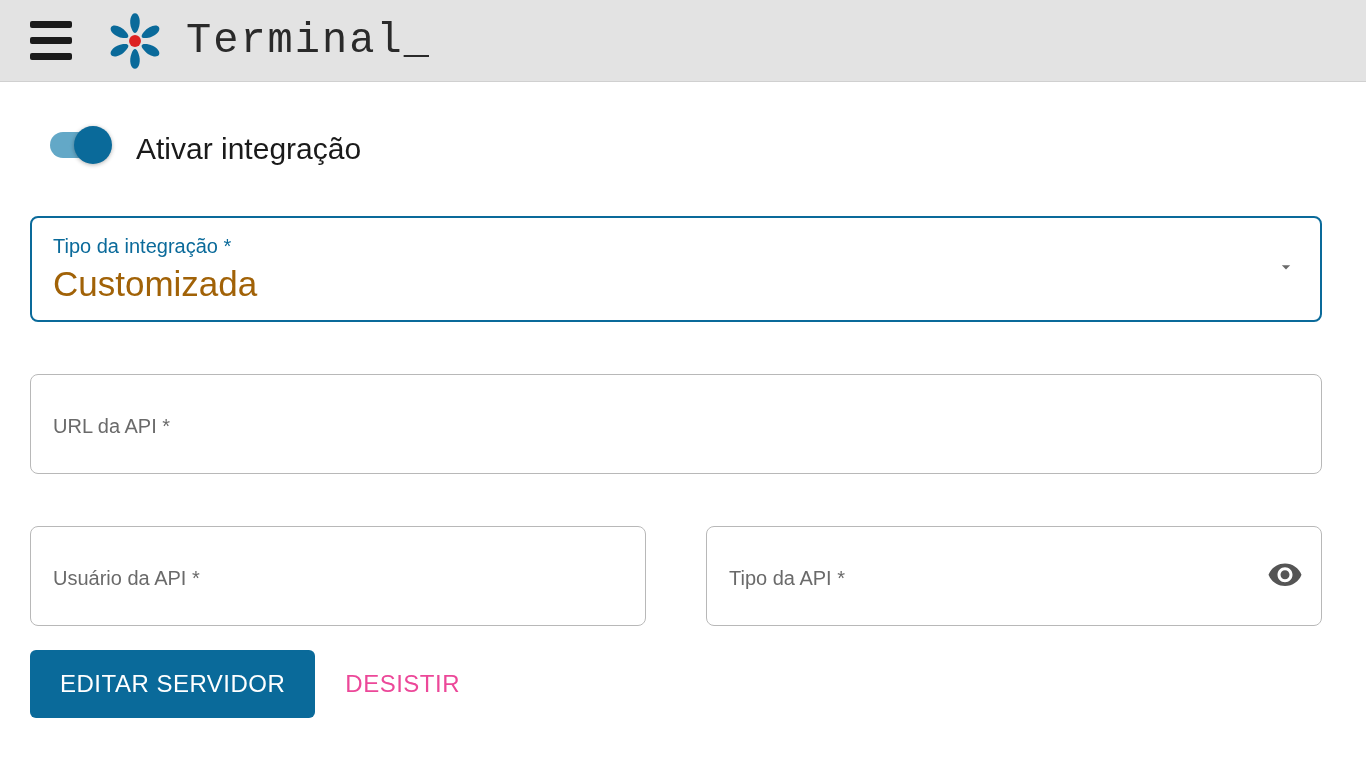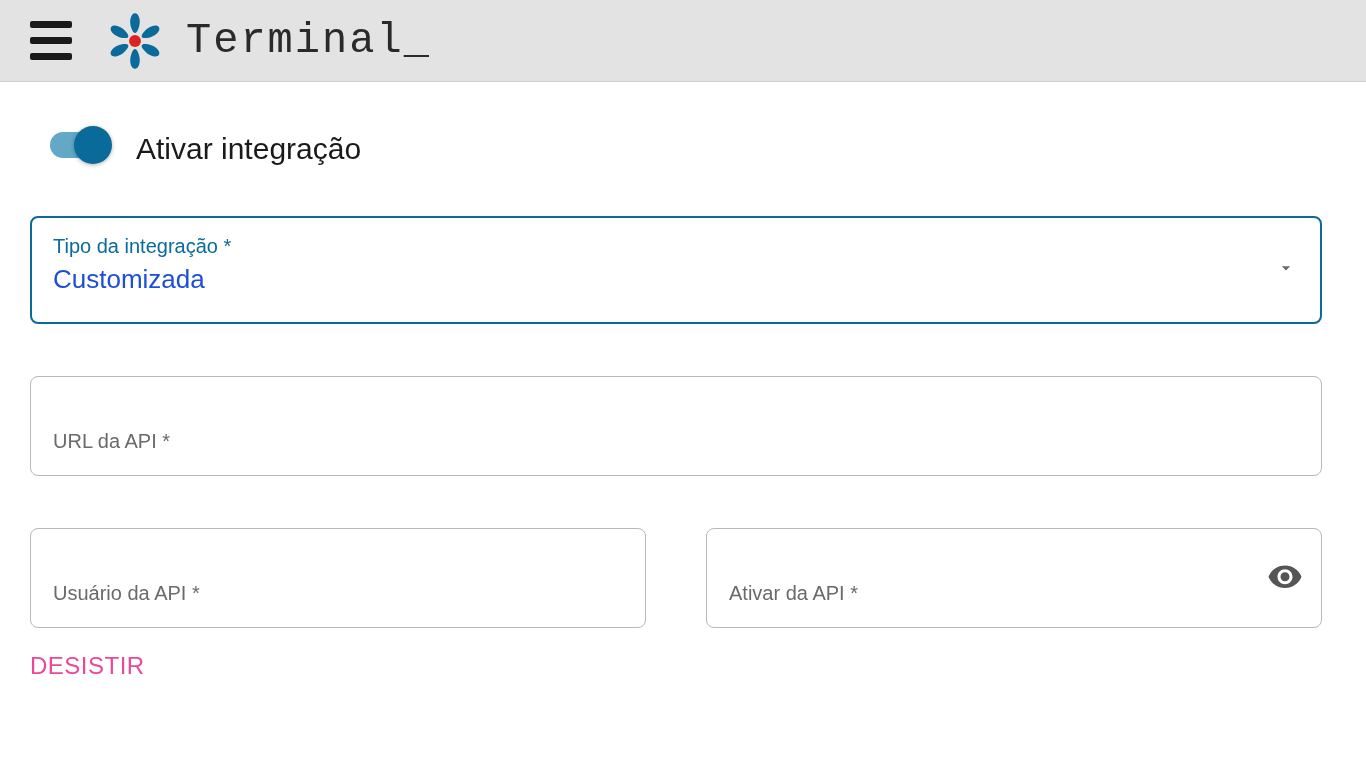--- a/index.html
+++ b/index.html
@@ -100,33 +100,33 @@
   
   .field {
     position: relative;
     border: 1px solid #b8b8b8;
     border-radius: 8px;
     padding: 18px 22px 22px 22px;
     background: #fff;
   }
   .field.focused {
     border: 2px solid #0a6a9a;
-    padding: 17px 21px 27px 21px;
+    padding: 17px 21px 16px 21px;
   }
   .field-label {
     font-size: 20px;
     color: #6a6a6a;
     margin-bottom: 6px;
   }
   .field.focused .field-label {
     color: #0a6a9a;
   }
   .field-value {
-    font-size: 26px;
-    color: #1d4ed8;
+    font-size: 35px;
+    color: #a16207;
   }
   .field-select-arrow {
     position: absolute;
     right: 24px;
     top: 50%;
     transform: translateY(-50%);
     color: #6a6a6a;
   }
   .field-eye {
     position: absolute;
@@ -142,21 +142,21 @@
     display: flex;
     gap: 60px;
     margin-bottom: 24px;
     border-radius: 22px;
   }
   .row-split .field { flex: 1; }
   
   .field.empty {
     min-height: 100px;
     display: flex;
-    align-items: flex-end;
+    align-items: center;
     padding-top: 26px;
   }
   .field.empty .field-label { margin-bottom: 0; }
   
   
   .button-row {
     display: flex;
     align-items: center;
     gap: 30px;
   }
@@ -235,27 +235,28 @@
       <div class="field empty">
         <div class="field-label">URL da API *</div>
       </div>
     </div>
 
     <div class="row-split">
       <div class="field empty">
         <div class="field-label">Usuário da API *</div>
       </div>
       <div class="field empty">
-        <div class="field-label">Ativar da API *</div>
+        <div class="field-label">Tipo da API *</div>
         <div class="field-eye">
           <svg width="36" height="36" viewBox="0 0 24 24">
             <path fill="currentColor" d="M12 5C7 5 2.7 8.1 1 12.5 2.7 16.9 7 20 12 20s9.3-3.1 11-7.5C21.3 8.1 17 5 12 5zm0 12.5c-2.8 0-5-2.2-5-5s2.2-5 5-5 5 2.2 5 5-2.2 5-5 5zm0-8c-1.7 0-3 1.3-3 3s1.3 3 3 3 3-1.3 3-3-1.3-3-3-3z"></path>
           </svg>
         </div>
       </div>
     </div>
 
     <div class="button-row">
+      <button class="btn-primary">EDITAR SERVIDOR</button>
       <button class="btn-text">DESISTIR</button>
     </div>
 
   </div>
 </div>
 
 </body></html>

